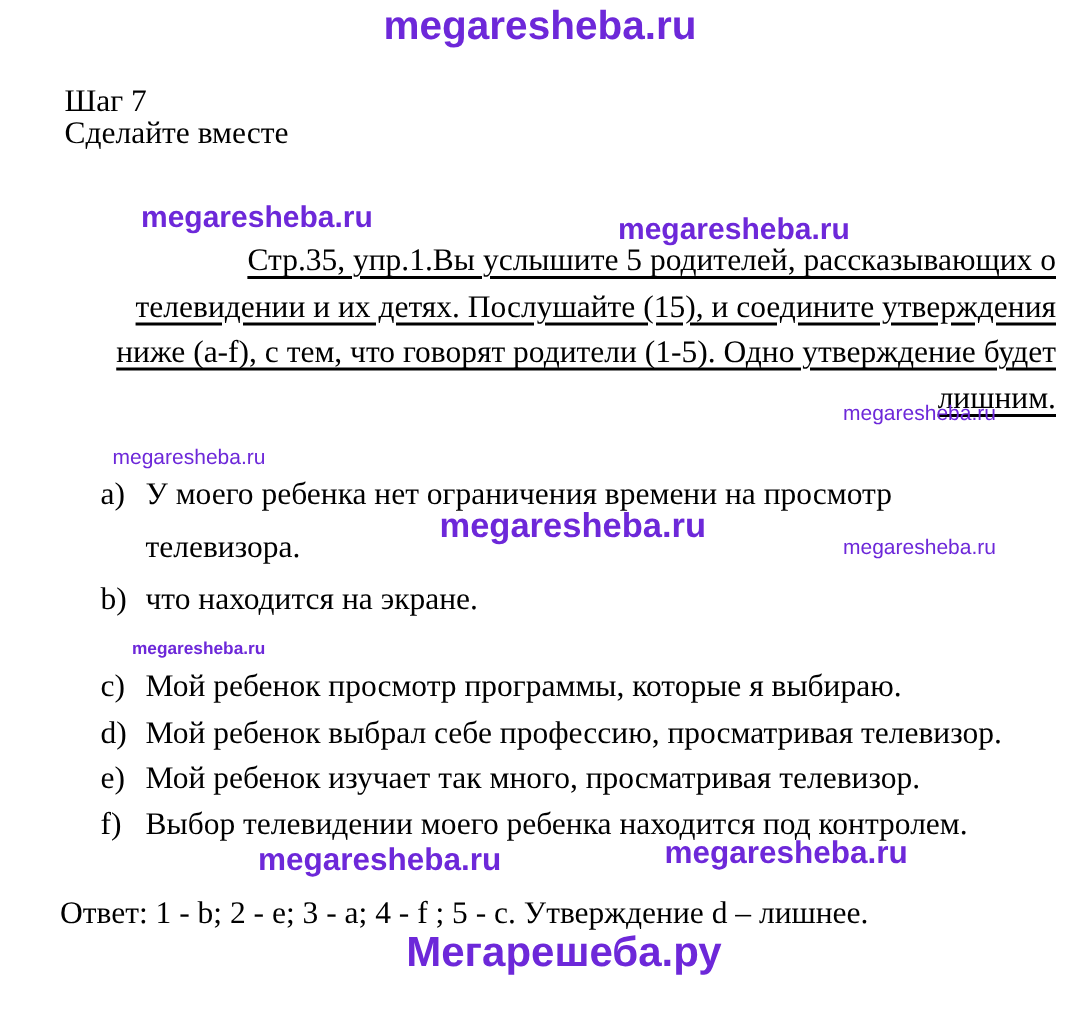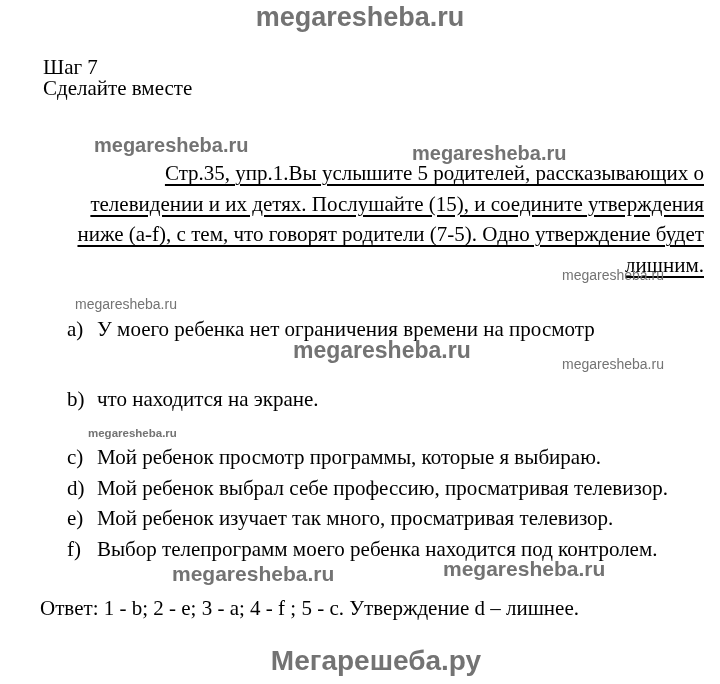--- a/index.html
+++ b/index.html
@@ -13,41 +13,41 @@
     height: 684px;
     background: #ffffff;
     color: #000000;
     font-family: "Liberation Serif", serif;
     overflow: hidden;
   }
   
   .wm {
     position: absolute;
     font-family: "Liberation Sans", sans-serif;
-    color: #737373;
+    color: #6d28d9;
     white-space: nowrap;
     line-height: 1;
   }
   .wm-top {
     left: 0; right: 0; top: 4px;
     text-align: center;
     font-size: 27px;
     font-weight: bold;
   }
   .wm-a { left: 94px;  top: 135px; font-size: 20px; font-weight: bold; }
   .wm-b { left: 412px; top: 143px; font-size: 20px; font-weight: bold; }
   .wm-sm-1 { left: 562px; top: 268px; font-size: 14px; font-weight: 500; }
   .wm-sm-2 { left: 75px;  top: 297px; font-size: 14px; font-weight: 500; }
   .wm-center-bold { left: 293px; top: 339px; font-size: 23px; font-weight: bold; }
   .wm-sm-3 { left: 562px; top: 357px; font-size: 14px; font-weight: 500; }
   .wm-xs-bold { left: 88px; top: 428px; font-size: 11.5px; font-weight: bold; }
   .wm-c { left: 172px; top: 563px; font-size: 21px; font-weight: bold; }
   .wm-d { left: 443px; top: 558px; font-size: 21px; font-weight: bold; }
   .wm-footer {
-    left: 0; right: 0; top: 647px;
+    left: 0; right: 0; top: 621px;
     text-align: center;
     font-size: 28px;
     font-weight: bold;
     margin-left: 32px;
   }
 
   .step-title {
     position: absolute;
     left: 43px; top: 55px;
     font-size: 21px;
@@ -108,31 +108,32 @@
 
   <div class="step-title">Шаг 7</div>
   <div class="lesson-subtitle">Сделайте вместе</div>
 
   <div class="wm wm-a">megaresheba.ru</div>
   <div class="wm wm-b">megaresheba.ru</div>
 
   <div class="task">
     <div class="task-line">Стр.35, упр.1.Вы услышите 5 родителей, рассказывающих о</div>
     <div class="task-line">телевидении и их детях. Послушайте (15), и соедините утверждения</div>
-    <div class="task-line">ниже (a-f), с тем, что говорят родители (7-5). Одно утверждение будет</div>
+    <div class="task-line">ниже (a-f), с тем, что говорят родители (1-5). Одно утверждение будет</div>
     <div class="task-line">лишним.</div>
   </div>
 
   <div class="wm wm-sm-1">megaresheba.ru</div>
   <div class="wm wm-sm-2">megaresheba.ru</div>
 
   <div class="option opt-a">
     <span class="letter">a)</span>
     <span class="text">
       <div>У моего ребенка нет ограничения времени на просмотр</div>
+      <div>телевизора.</div>
     </span>
   </div>
 
   <div class="wm wm-center-bold">megaresheba.ru</div>
   <div class="wm wm-sm-3">megaresheba.ru</div>
 
   <div class="option opt-b">
     <span class="letter">b)</span>
     <span class="text">
       <div>что находится на экране.</div>
@@ -151,21 +152,21 @@
     <span class="text">Мой ребенок выбрал себе профессию, просматривая телевизор.</span>
   </div>
 
   <div class="option opt-e">
     <span class="letter">e)</span>
     <span class="text">Мой ребенок изучает так много, просматривая телевизор.</span>
   </div>
 
   <div class="option opt-f">
     <span class="letter">f)</span>
-    <span class="text">Выбор телепрограмм моего ребенка находится под контролем.</span>
+    <span class="text">Выбор телевидении моего ребенка находится под контролем.</span>
   </div>
 
   <div class="wm wm-c">megaresheba.ru</div>
   <div class="wm wm-d">megaresheba.ru</div>
 
   <div class="answer">
     <span class="answer-label">Ответ:</span><span> 1 - b; 2 - e; 3 - a; 4 - f ; 5 - c. Утверждение d – лишнее.</span>
   </div>
 
   <div class="wm wm-footer">Мегарешеба.ру</div>

